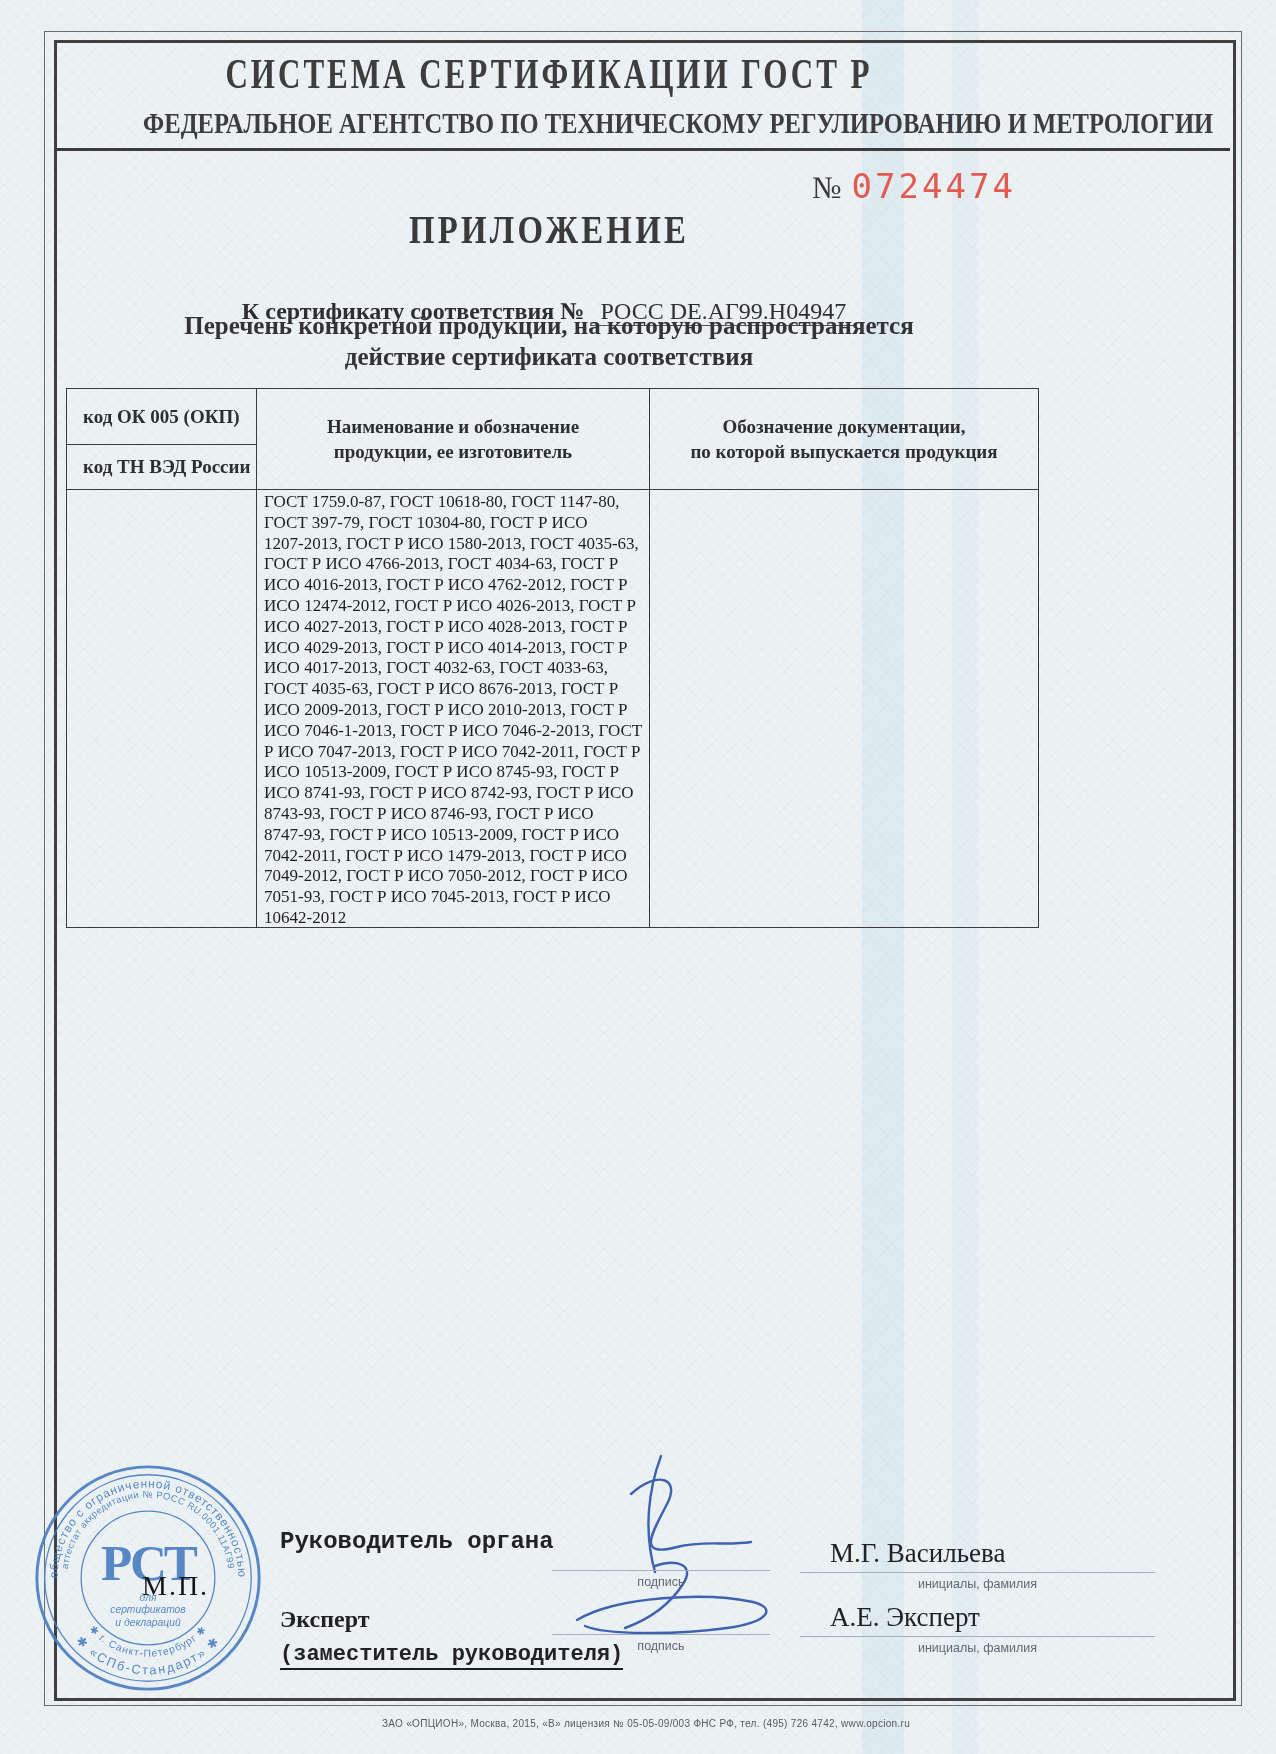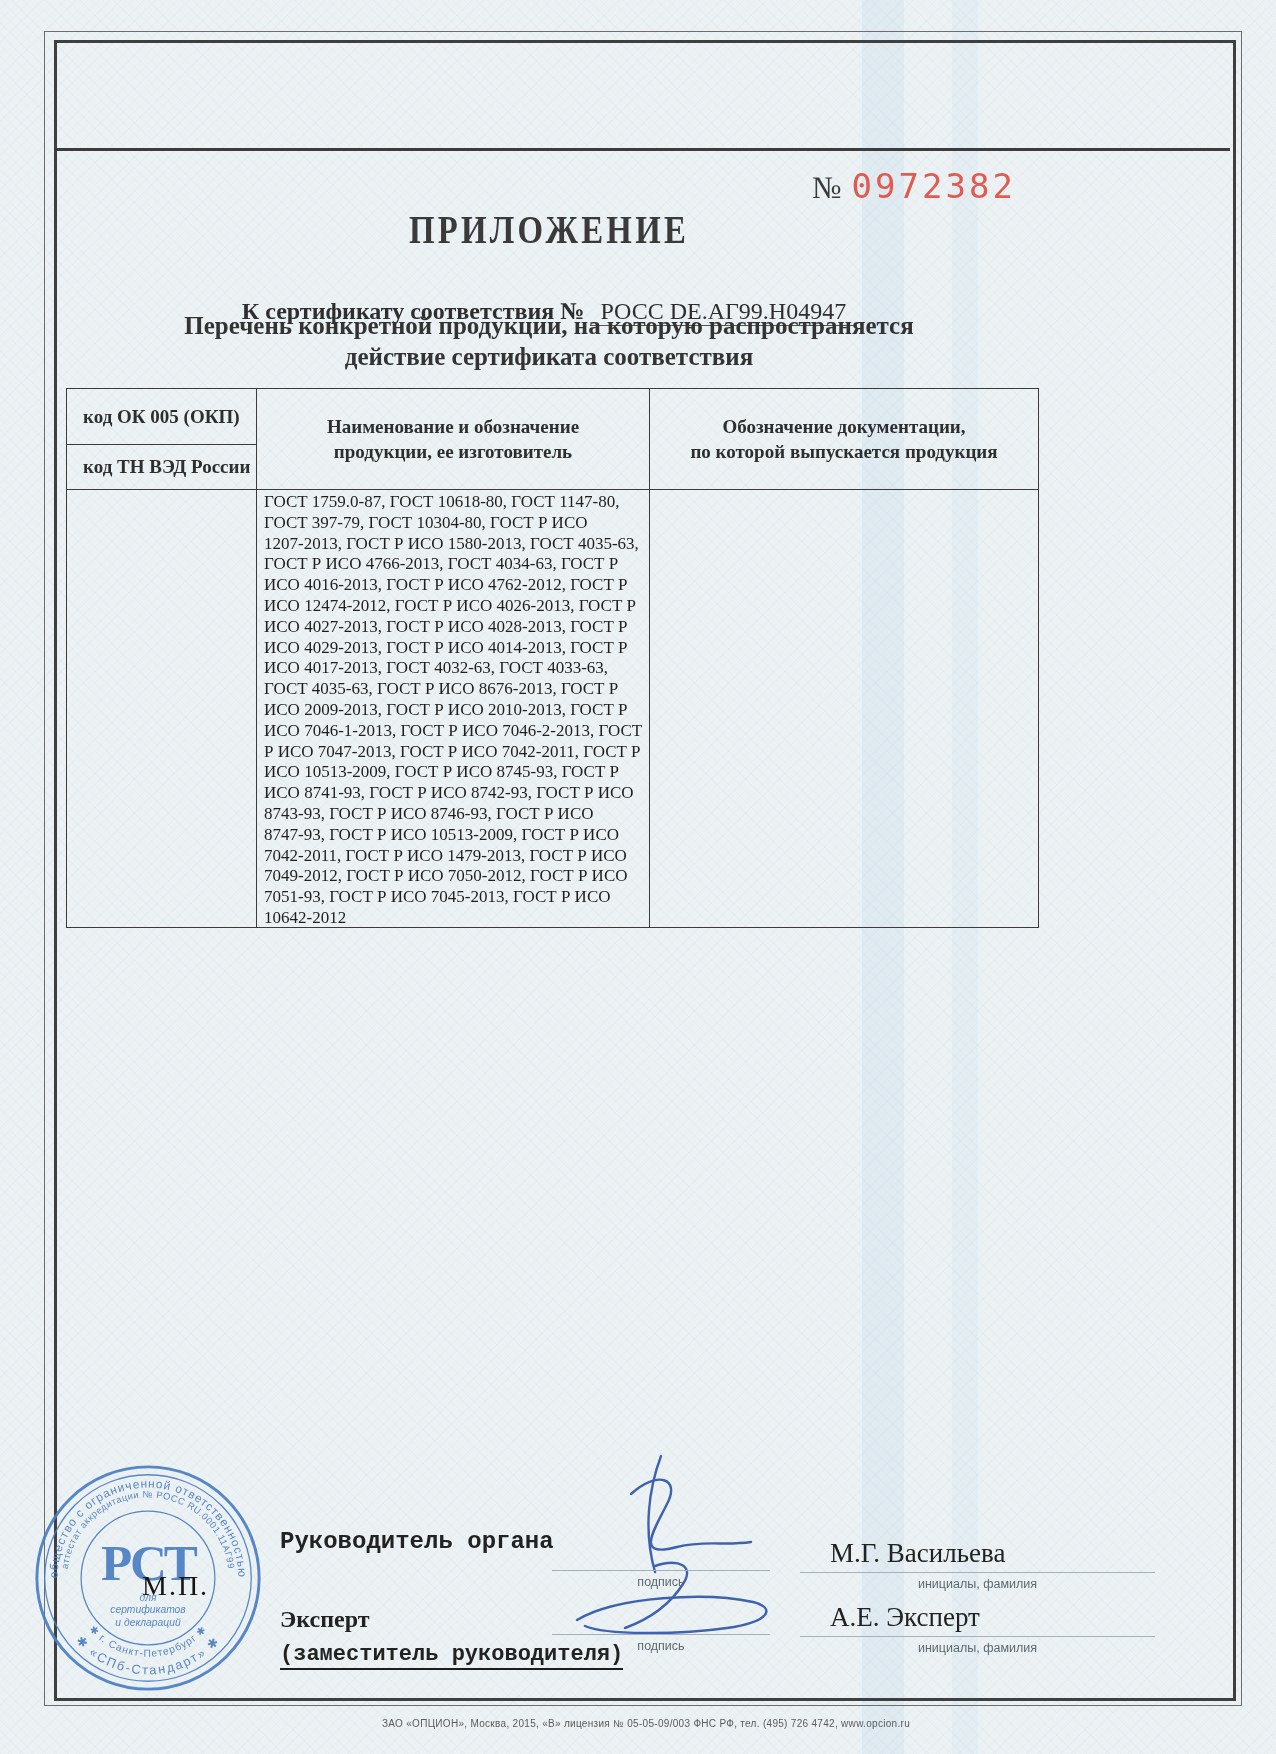--- a/index.html
+++ b/index.html
@@ -95,25 +95,29 @@
 <body>
 
 <div class="page">
 
   <div class="streak s1"></div>
   <div class="streak s2"></div>
 
   <div class="frame-outer"></div>
   <div class="frame-inner"></div>
 
+  <div class="header-wrap">
+    <div class="sys-title">СИСТЕМА СЕРТИФИКАЦИИ ГОСТ Р</div>
+    <div class="agency">ФЕДЕРАЛЬНОЕ АГЕНТСТВО ПО ТЕХНИЧЕСКОМУ РЕГУЛИРОВАНИЮ И МЕТРОЛОГИИ</div>
+  </div>
   <div class="header-rule"></div>
 
   <div class="cert-no">
     <span class="no-sign">№</span>
-    <span class="no-digits">0972382</span>
+    <span class="no-digits">0724474</span>
   </div>
 
   <div class="doc-title">ПРИЛОЖЕНИЕ</div>
 
   <div class="to-line">
     <span class="to-label">К сертификату соответствия №</span>
     <span class="to-ref">РОСС DE.АГ99.Н04947</span>
   </div>
 
   <div class="scope">Перечень конкретной продукции,  на которую распространяется

